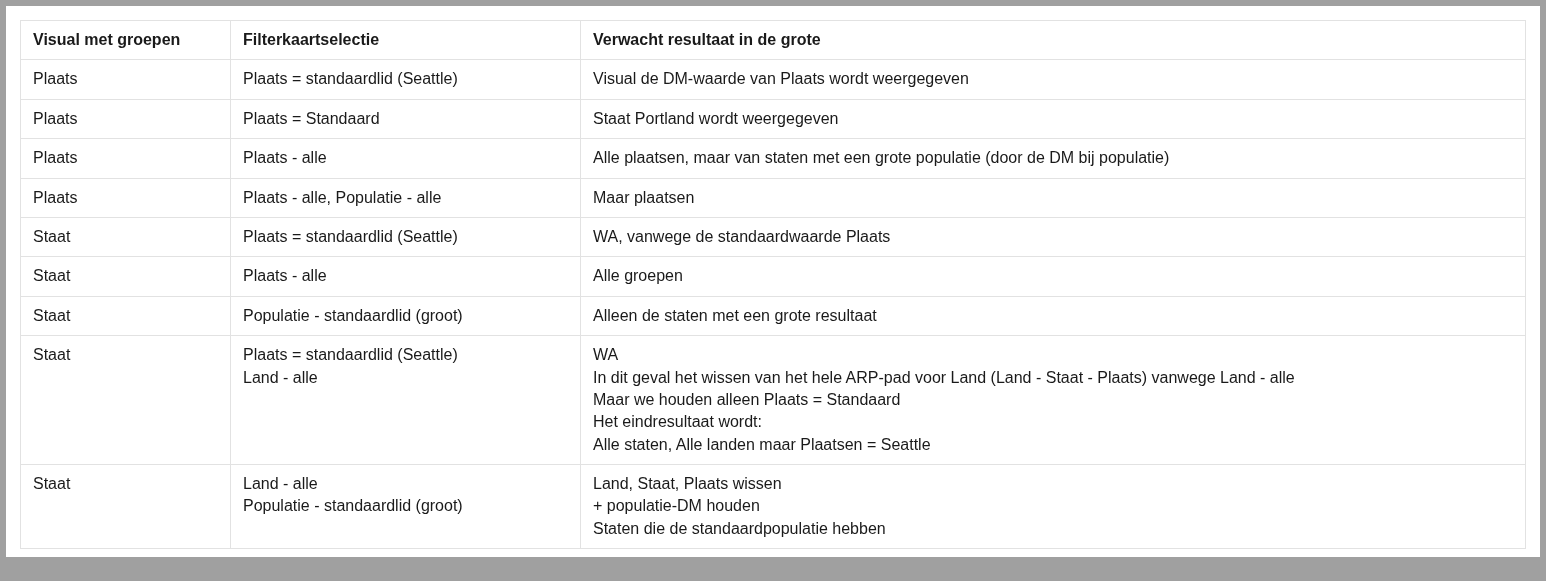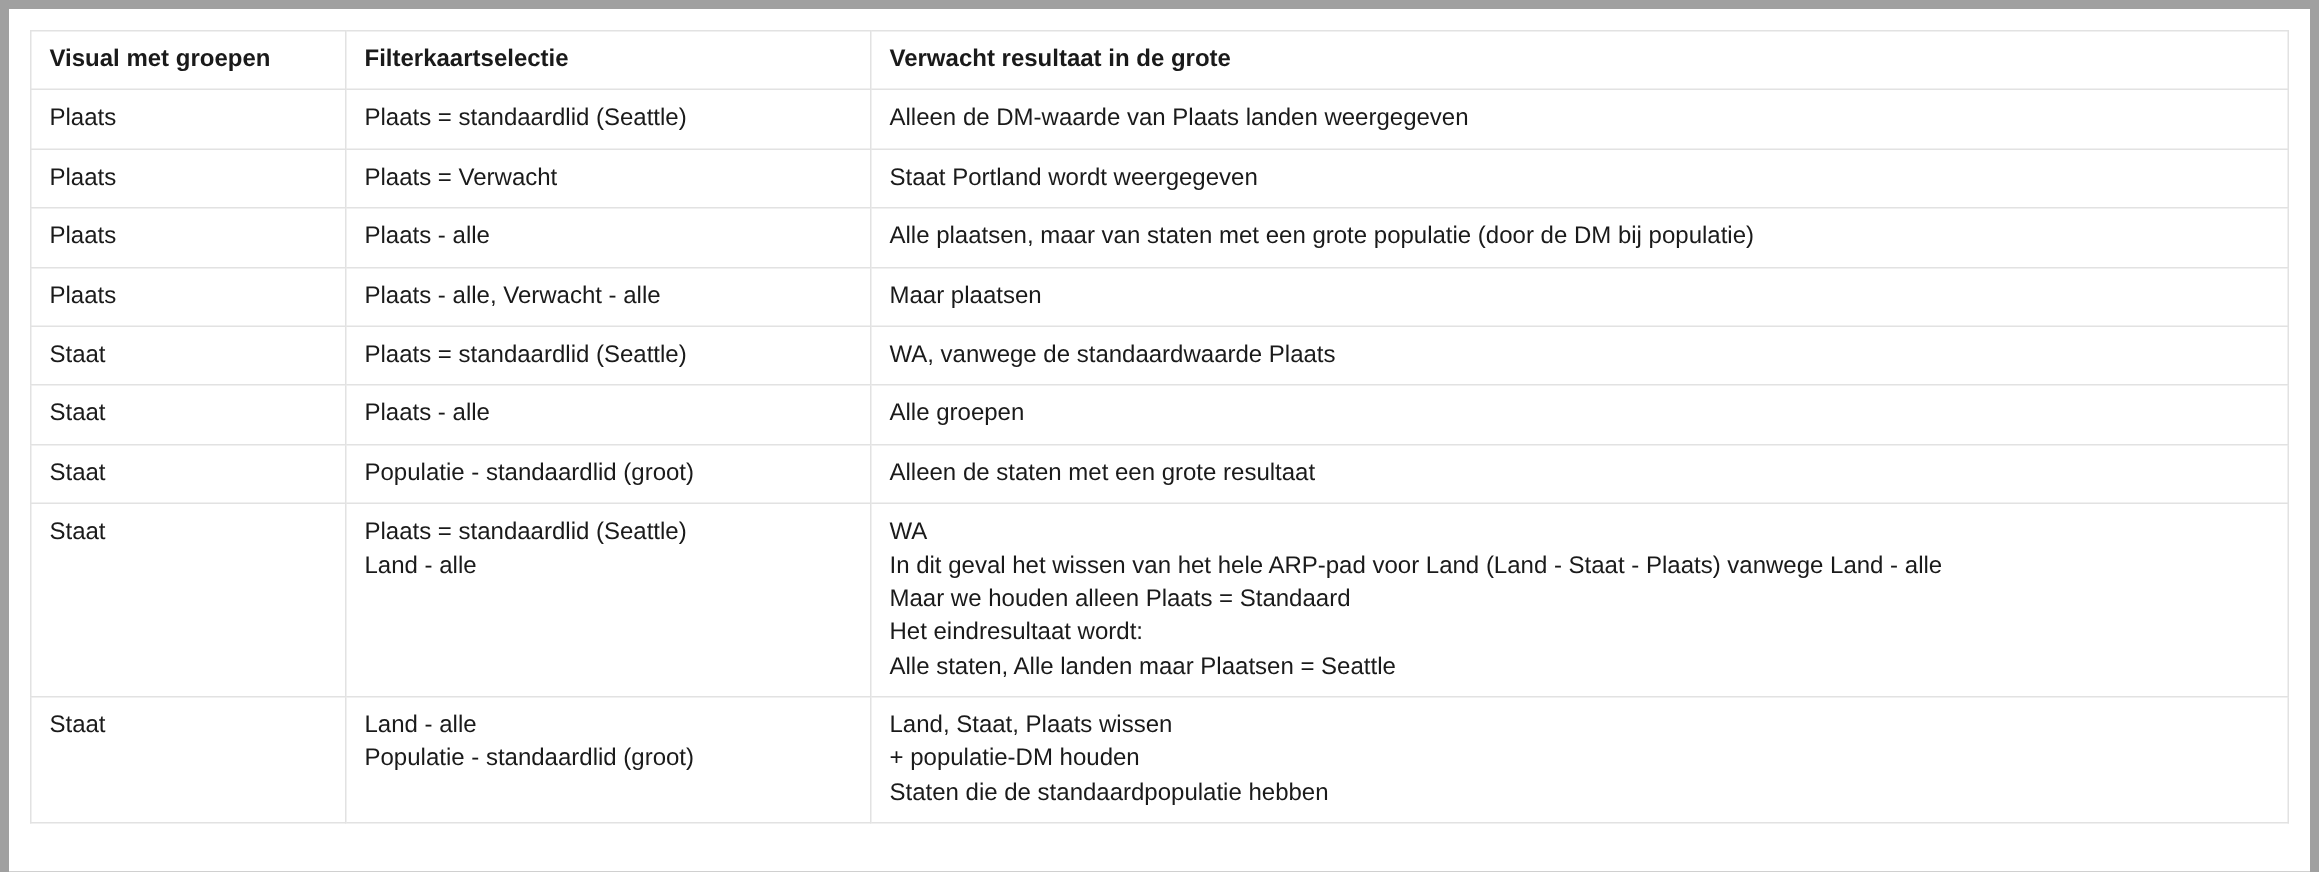--- a/index.html
+++ b/index.html
@@ -7,21 +7,21 @@
     padding: 0;
     background: #a0a0a0;
     font-family: "Segoe UI", Arial, sans-serif;
     font-size: 16px;
     color: #1a1a1a;
   }
   .frame {
     width: 1534px;
     margin: 6px auto;
     background: #ffffff;
-    padding: 14px 14px 32px 14px;
+    padding: 14px 14px 8px 14px;
     box-sizing: border-box;
   }
   table {
     width: 100%;
     border-collapse: collapse;
     table-layout: fixed;
   }
   col.c1 { width: 210px; }
   col.c2 { width: 350px; }
   col.c3 { width: auto; }
@@ -52,35 +52,35 @@
       <tr>
         <th>Visual met groepen</th>
         <th>Filterkaartselectie</th>
         <th>Verwacht resultaat in de grote</th>
       </tr>
     </thead>
     <tbody>
       <tr>
         <td>Plaats</td>
         <td>Plaats = standaardlid (Seattle)</td>
-        <td>Alleen de DM-waarde van Plaats landen weergegeven</td>
+        <td>Visual de DM-waarde van Plaats wordt weergegeven</td>
       </tr>
       <tr>
         <td>Plaats</td>
-        <td>Plaats = Verwacht</td>
+        <td>Plaats = Standaard</td>
         <td>Staat Portland wordt weergegeven</td>
       </tr>
       <tr>
         <td>Plaats</td>
         <td>Plaats - alle</td>
         <td>Alle plaatsen, maar van staten met een grote populatie (door de DM bij populatie)</td>
       </tr>
       <tr>
         <td>Plaats</td>
-        <td>Plaats - alle, Verwacht - alle</td>
+        <td>Plaats - alle, Populatie - alle</td>
         <td>Maar plaatsen</td>
       </tr>
       <tr>
         <td>Staat</td>
         <td>Plaats = standaardlid (Seattle)</td>
         <td>WA, vanwege de standaardwaarde Plaats</td>
       </tr>
       <tr>
         <td>Staat</td>
         <td>Plaats - alle</td>

